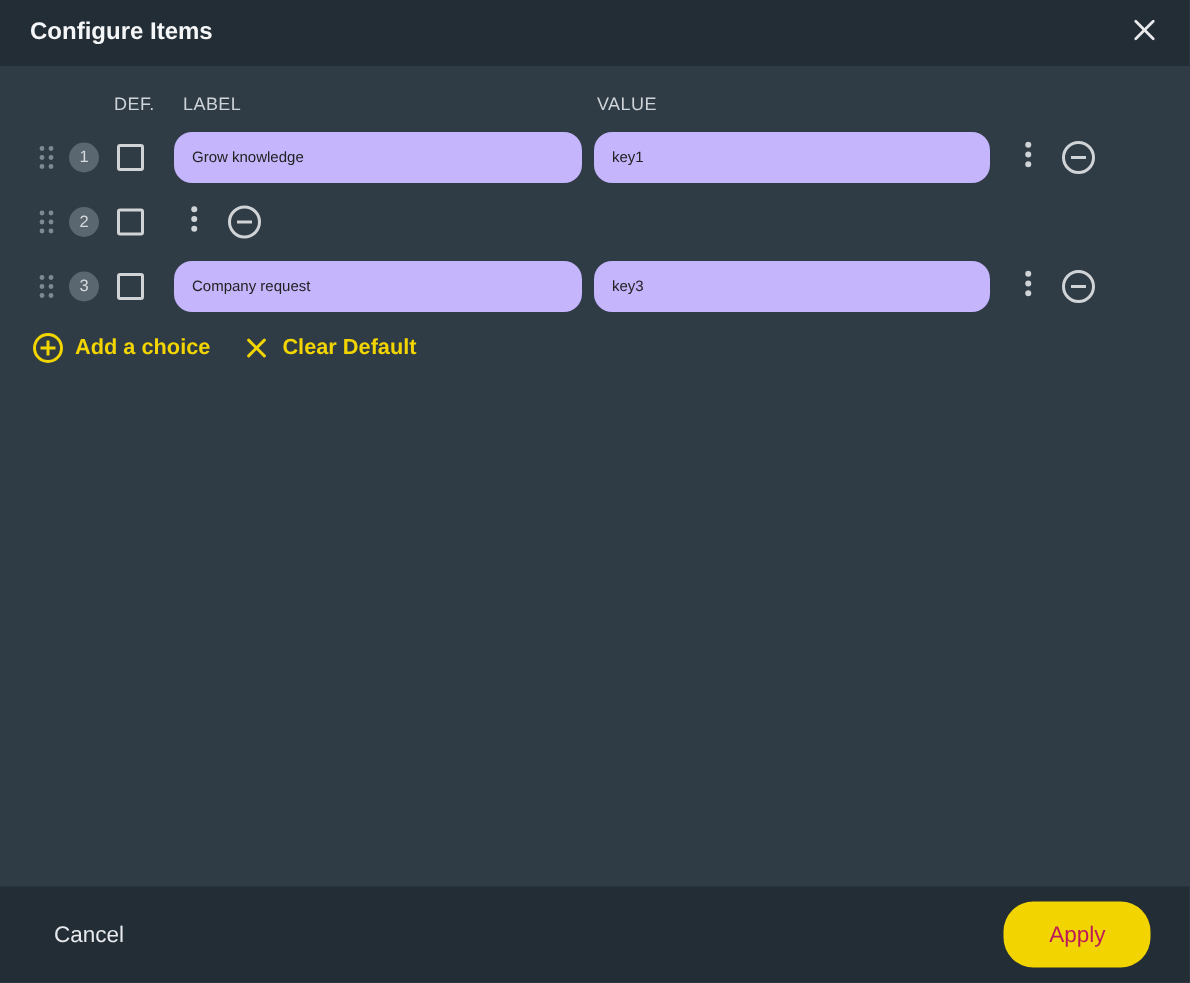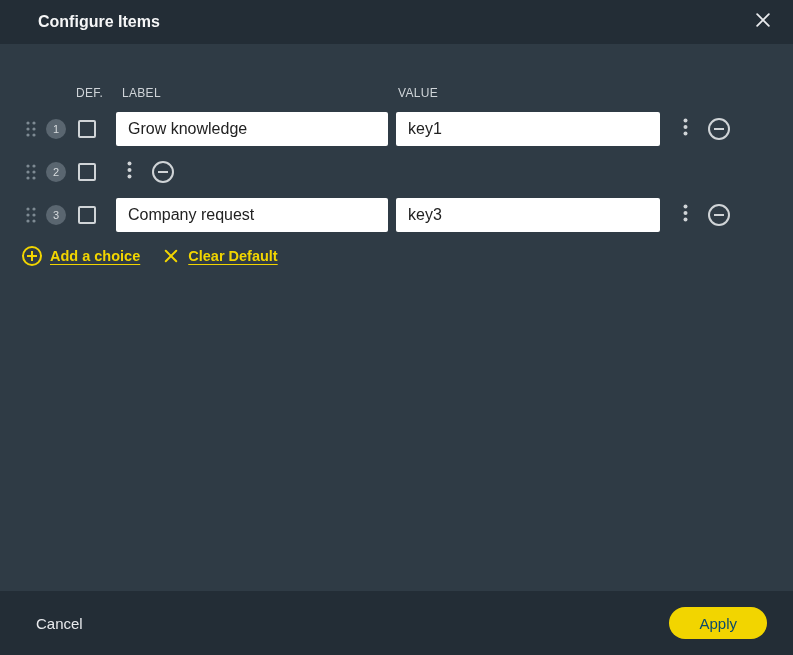--- a/index.html
+++ b/index.html
@@ -17,35 +17,33 @@
       background: #232d36;
       display: flex;
       align-items: center;
       justify-content: space-between;
       padding: 0 16px 0 20px;
     }
     .title {
       font-size: 16px;
       font-weight: 600;
       color: #f5f6f7;
-      margin-left: 18px;
     }
     .close-btn {
       width: 28px;
       height: 28px;
       display: flex;
       align-items: center;
       justify-content: center;
       cursor: pointer;
       color: #e8eaed;
     }
     .close-btn svg { width: 20px; height: 20px; }
     .content {
       padding: 18px 22px 0 22px;
-      margin-top: 24px;
     }
     .headers {
       display: flex;
       align-items: center;
       font-size: 12px;
       letter-spacing: 0.3px;
       color: #cfd4d8;
       margin-bottom: 12px;
     }
     .hdr-spacer1 { width: 54px; }
@@ -83,25 +81,25 @@
       height: 18px;
       border: 2px solid #d0d4d7;
       border-radius: 2px;
       background: transparent;
       cursor: pointer;
       margin-right: 20px;
       margin-left: 2px;
     }
     .field {
       height: 34px;
-      background: #ffffff;
+      background: #c4b5fd;
       border: none;
-      border-radius: 2px;
+      border-radius: 12px;
       padding: 0 12px;
-      font-size: 16px;
+      font-size: 10px;
       color: #222;
       outline: none;
     }
     .label-field { width: 272px; margin-right: 8px; }
     .value-field { width: 264px; margin-right: 12px; }
     .row-menu {
       width: 26px;
       height: 28px;
       display: flex;
       align-items: center;
@@ -136,21 +134,20 @@
       margin-top: 14px;
     }
     .action-link {
       display: flex;
       align-items: center;
       gap: 8px;
       color: #f2d500;
       font-size: 14.5px;
       font-weight: 600;
       cursor: pointer;
-      text-decoration: underline;
       text-underline-offset: 3px;
     }
     .action-link .icon {
       display: flex;
       align-items: center;
       justify-content: center;
       text-decoration: none;
     }
     .action-link svg { width: 18px; height: 18px; }
     .add-icon-circle {
@@ -190,26 +187,26 @@
       background: transparent;
       border: none;
       color: #e8eaed;
       font-size: 15px;
       cursor: pointer;
       padding: 8px 10px;
     }
     .btn-apply {
       background: #f2d500;
       border: none;
-      color: #0c4a6e;
+      color: #be185d;
       font-size: 15px;
       font-weight: 500;
       cursor: pointer;
       padding: 0 30px;
-      height: 32px;
+      height: 44px;
       border-radius: 20px;
     }
   </style>
 </head>
 <body>
 
 <div class="titlebar">
   <span class="title">Configure Items</span>
   <div class="close-btn">
     <span>

